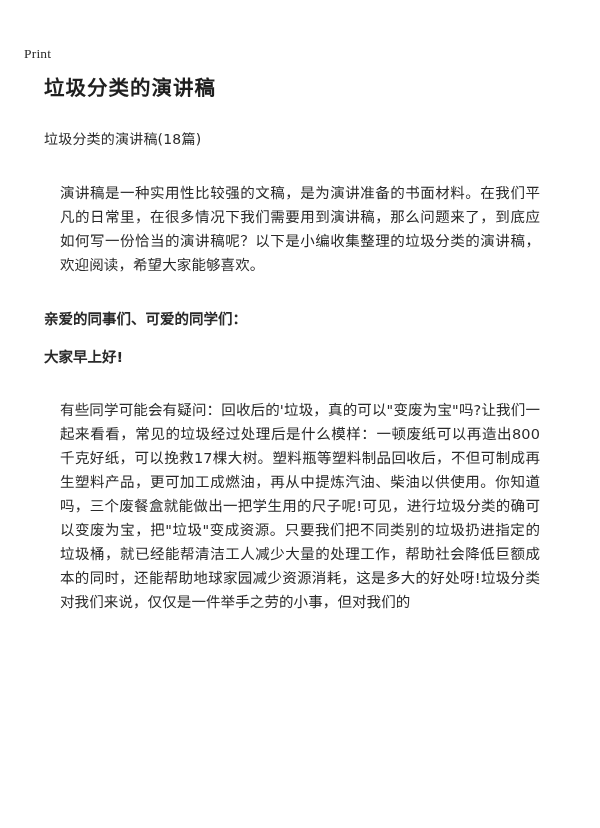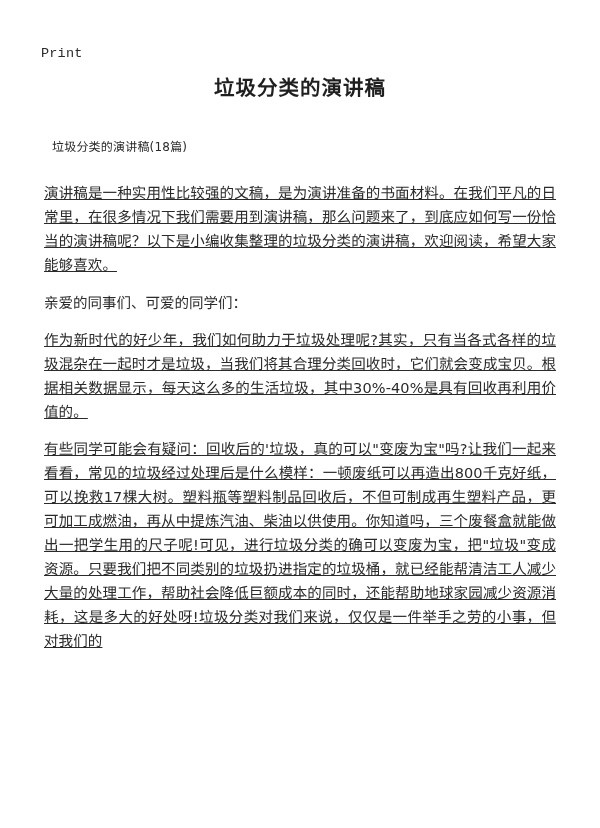--- a/index.html
+++ b/index.html
@@ -20,68 +20,66 @@
 
   .page {
     position: absolute;
     inset: 0;
     background: #ffffff;
   }
 
   
   .print-link {
     position: absolute;
-    left: 41px;
+    left: 24px;
     top: 47px;
-    font-family: Liberation Mono, monospace;
+    font-family: Liberation Serif, serif;
     font-size: 13.5px;
     line-height: 1;
     color: #2b2b2b;
     text-decoration: none;
     letter-spacing: 0.2px;
   }
 
   
   .content {
     position: absolute;
     left: 44px;
     top: 72px;
     width: 512px;
   }
 
   .doc-title {
     margin: 0;
     font-size: 20.5px;
     font-weight: 700;
-    text-align: center;
     line-height: 1.35;
     letter-spacing: 1px;
     color: #1f1f1f;
     padding-top: 3px;
   }
 
   .subtitle {
-    margin: 8px;
+    margin: 0;
     padding-top: 24px;
-    font-size: 12px;
+    font-size: 14px;
     line-height: 24px;
     color: #2a2a2a;
     letter-spacing: 0.2px;
   }
 
   .para {
-    margin: 0;
+    margin: 16px;
     padding-top: 14px;
     font-size: 14.5px;
     line-height: 24px;
     text-align: justify;
     text-justify: inter-ideograph;
     color: #2a2a2a;
     letter-spacing: 0.1px;
-    text-decoration: underline;
   }
 
   .para.tight { padding-top: 13px; }
 
   .section-heading {
     margin: 0;
     padding-top: 16px;
     font-size: 14.5px;
     font-weight: 700;
     line-height: 24px;
@@ -89,41 +87,42 @@
     letter-spacing: 0.2px;
   }
 
   .salutation,
   .greeting {
     margin: 0;
     padding-top: 14px;
     font-size: 14.5px;
     line-height: 24px;
     color: #2a2a2a;
+    font-weight: bold;
   }
 </style>
 </head>
 <body>
 
 <div class="page">
 
   <a class="print-link" href="#">Print</a>
 
   <div class="content">
 
     <h1 class="doc-title">垃圾分类的演讲稿</h1>
 
     <p class="subtitle">垃圾分类的演讲稿(18篇)</p>
 
     <p class="para">演讲稿是一种实用性比较强的文稿，是为演讲准备的书面材料。在我们平凡的日常里，在很多情况下我们需要用到演讲稿，那么问题来了，到底应如何写一份恰当的演讲稿呢？以下是小编收集整理的垃圾分类的演讲稿，欢迎阅读，希望大家能够喜欢。</p>
 
 
     <p class="salutation">亲爱的同事们、可爱的同学们：</p>
 
+    <p class="greeting">大家早上好!</p>
 
 
 
-    <p class="para tight">作为新时代的好少年，我们如何助力于垃圾处理呢?其实，只有当各式各样的垃圾混杂在一起时才是垃圾，当我们将其合理分类回收时，它们就会变成宝贝。根据相关数据显示，每天这么多的生活垃圾，其中30%-40%是具有回收再利用价值的。</p>
 
     <p class="para tight">有些同学可能会有疑问：回收后的'垃圾，真的可以"变废为宝"吗?让我们一起来看看，常见的垃圾经过处理后是什么模样：一顿废纸可以再造出800千克好纸，可以挽救17棵大树。塑料瓶等塑料制品回收后，不但可制成再生塑料产品，更可加工成燃油，再从中提炼汽油、柴油以供使用。你知道吗，三个废餐盒就能做出一把学生用的尺子呢!可见，进行垃圾分类的确可以变废为宝，把"垃圾"变成资源。只要我们把不同类别的垃圾扔进指定的垃圾桶，就已经能帮清洁工人减少大量的处理工作，帮助社会降低巨额成本的同时，还能帮助地球家园减少资源消耗，这是多大的好处呀!垃圾分类对我们来说，仅仅是一件举手之劳的小事，但对我们的</p>
 
   </div>
 </div>
 
 </body></html>

